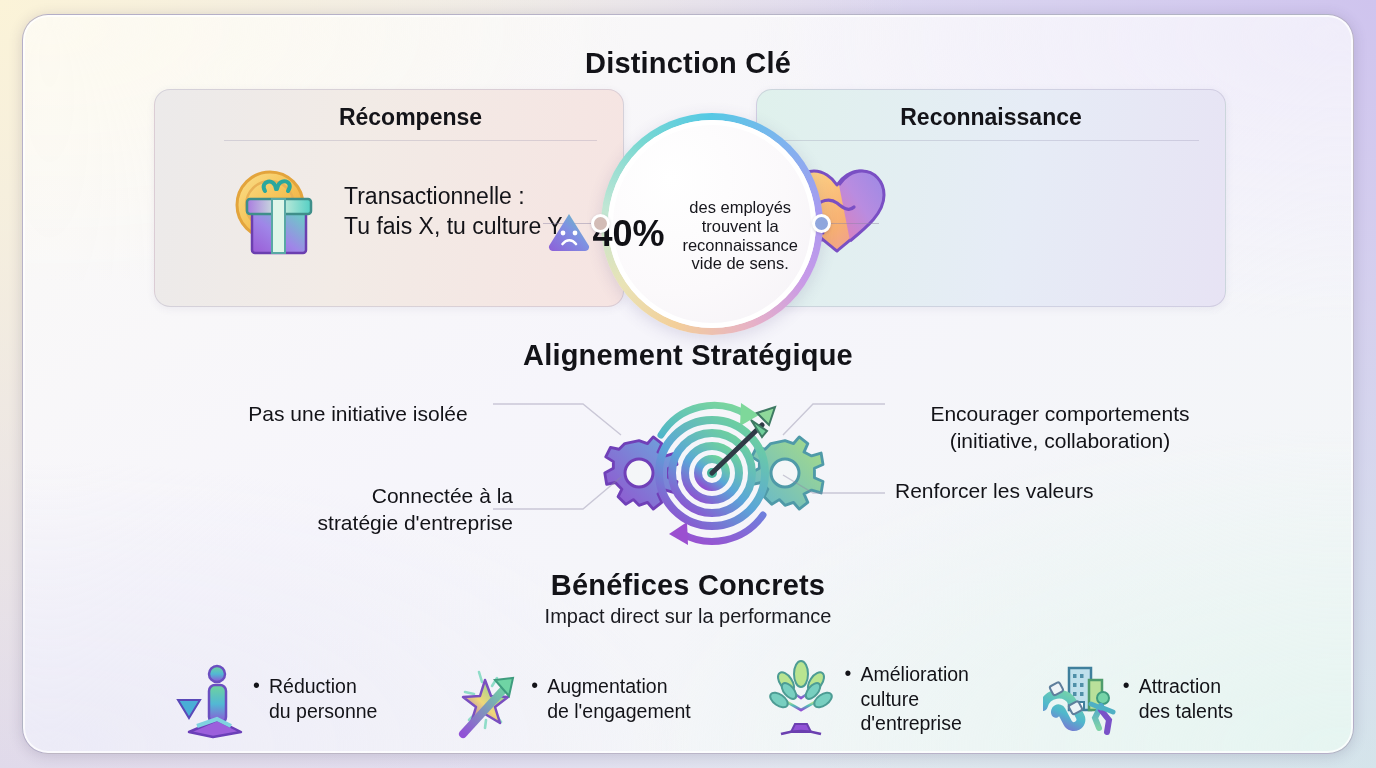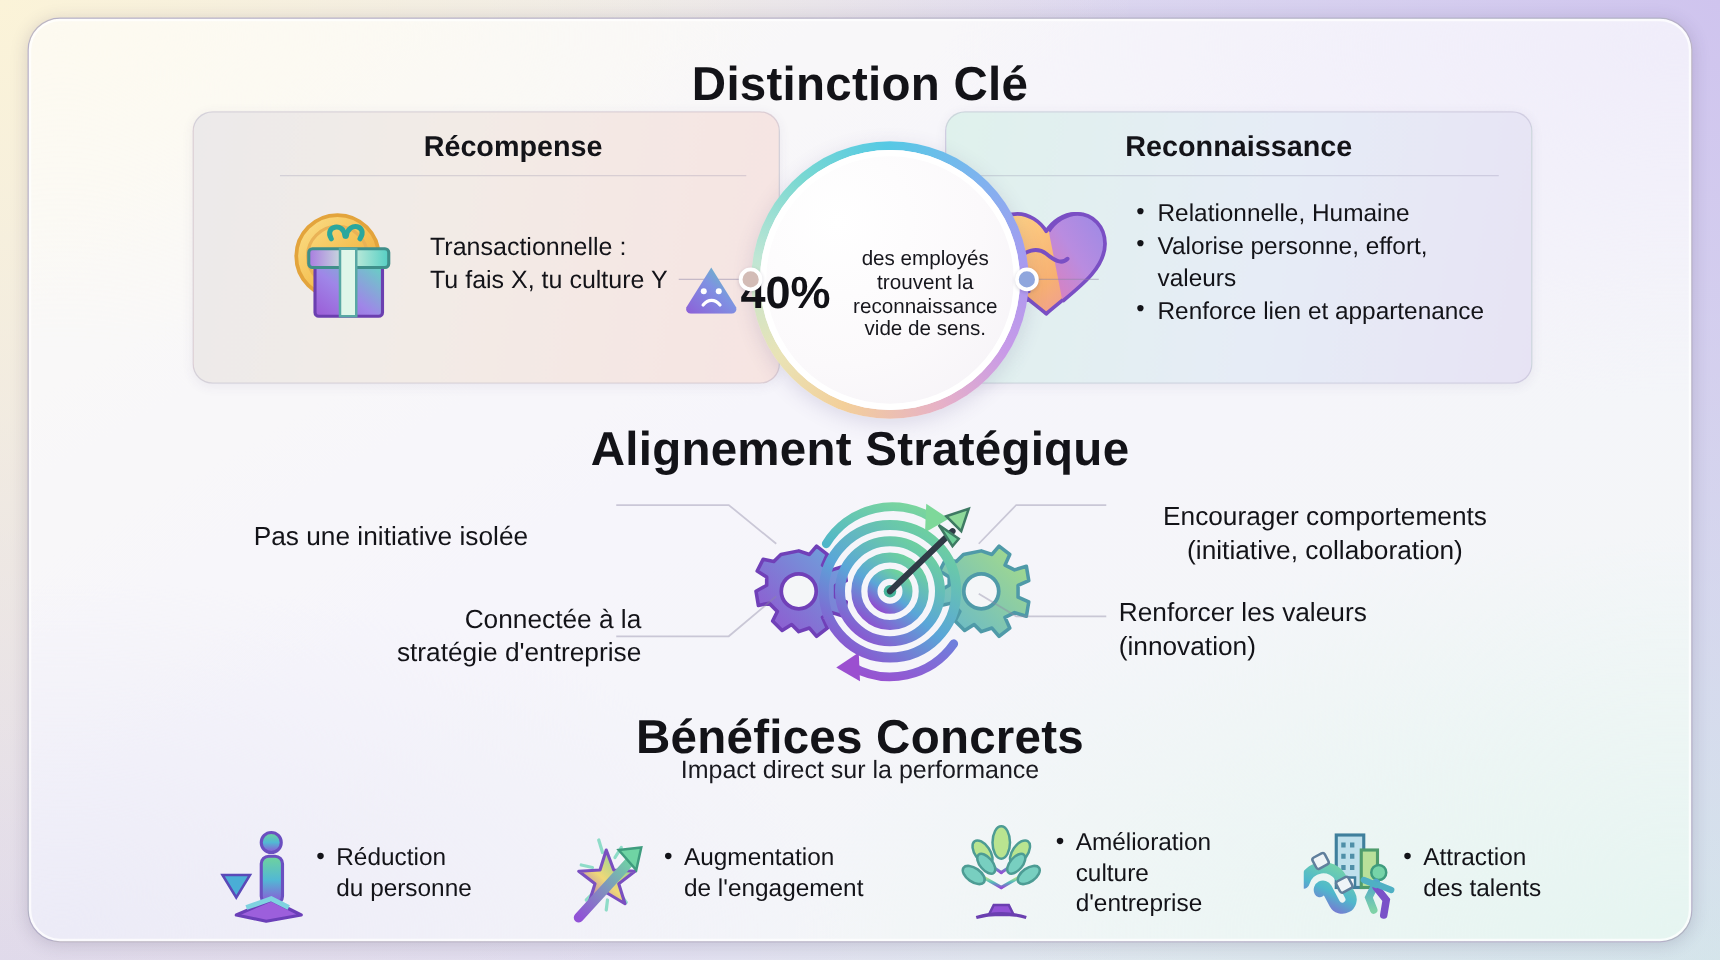--- a/index.html
+++ b/index.html
@@ -32,21 +32,21 @@
       radial-gradient(ellipse 75% 60% at 2% 99%, #ecebf7 0%, rgba(236,235,247,0) 64%),
       radial-gradient(ellipse 80% 65% at 99% 99%, #e6f5f1 0%, rgba(230,245,241,0) 66%),
       linear-gradient(150deg, #fbfaf6 0%, #f6f5fb 45%, #f2f6f6 100%);
     overflow: hidden;
   }
 
   
   .h-main {
     position: absolute; left: 0; right: 0;
     text-align: center;
-    font-size: 38px; font-weight: bold;
+    font-size: 29px; font-weight: bold;
     color: #131318; letter-spacing: .2px;
   }
   .h-sub {
     position: absolute; left: 0; right: 0;
     text-align: center;
     font-size: 20px; color: #1a1a20;
   }
 
   
   .card {
@@ -75,21 +75,21 @@
     height: 1px;
     background: rgba(120,115,150,.22);
   }
   .card-body {
     display: flex; align-items: center;
     height: 140px;
     padding: 0 18px 0 24px;
     gap: 16px;
   }
   .card-text {
-    font-size: 20px; line-height: 1.32; color: #131318;
+    font-size: 23px; line-height: 1.32; color: #131318;
   }
   .bullets { list-style: none; font-size: 19.5px; line-height: 1.30; color: #131318; }
   .bullets li { position: relative; padding-left: 17px; margin-bottom: 1px; }
   .bullets li::before {
     content: "•"; position: absolute; left: 0; top: -1px; font-size: 19px;
   }
 
   
   #hub {
     position: absolute;
@@ -132,21 +132,21 @@
   #node-left  { left: 568px; top: 199px; background: #d3bcb6; }
   #node-right { left: 789px; top: 199px; background: #8fa6dd; }
   .hub-link {
     position: absolute; height: 1.4px;
     background: rgba(140,130,165,.45); z-index: 3;
   }
   #link-left  { left: 520px; top: 208px; width: 52px; }
   #link-right { left: 806px; top: 208px; width: 50px; }
 
   
-  #sec2-label-a { position: absolute; left: 180px;  top: 386px; width: 310px; text-align: left; margin-top: 16px; }
+  #sec2-label-a { position: absolute; left: 180px;  top: 386px; width: 310px; text-align: center; }
   #sec2-label-b { position: absolute; left: 180px;  top: 468px; width: 310px; text-align: right; }
   #sec2-label-c { position: absolute; left: 872px;  top: 386px; width: 330px; text-align: center;  }
   #sec2-label-d { position: absolute; left: 872px;  top: 463px; width: 330px; text-align: left;  }
   .sec2-text { font-size: 21px; line-height: 1.28; color: #131318; }
 
   #sec2-icon { position: absolute; left: 576px; top: 378px; width: 226px; height: 160px; }
   .connector { position: absolute; z-index: 1; }
 
   
   #benefits {
@@ -232,25 +232,20 @@
           <path d="M56 90C34 72 10 56 10 34 10 20 21 10 33 10c9 0 18 6 23 14 5-8 14-14 23-14 12 0 22 10 22 24 0 22-24 38-45 56z" fill="url(#gHandL)" stroke="#7a4fc4" stroke-width="3" stroke-linejoin="round"></path>
           <path d="M58 24c5-8 14-14 23-14 12 0 22 10 22 24 0 18-17 32-34 46" fill="url(#gHandR)" stroke="#7a4fc4" stroke-width="3" stroke-linejoin="round"></path>
           <path d="M32 46c8-6 16-10 24-4 6 5 12 9 17 4" fill="none" stroke="#7a4fc4" stroke-width="3.2" stroke-linecap="round"></path>
           <g stroke="#7a4fc4" stroke-width="3" stroke-linecap="round" fill="none">
             <path d="M30 58c5 4 9 6 13 6"></path>
             <path d="M29 66c5 4 9 6 13 6"></path>
             <path d="M30 74c4 3 8 5 11 5"></path>
           </g>
         </svg>
       </div>
-      <ul class="bullets">
-        <li>Relationnelle, Humaine</li>
-        <li>Valorise personne, effort, valeurs</li>
-        <li>Renforce lien et appartenance</li>
-      </ul>
     </div>
   </div>
 
   <div class="hub-link" id="link-left"></div>
   <div class="hub-link" id="link-right"></div>
 
   <div id="hub">
     <div id="hub-inner">
       <span>
         <svg width="46" height="40" viewBox="0 0 46 40">
@@ -291,21 +286,20 @@
   <div class="sec2-text" id="sec2-label-b">
     <div>Connectée à la</div>
     <div>stratégie d'entreprise</div>
   </div>
   <div class="sec2-text" id="sec2-label-c">
     <div>Encourager comportements</div>
     <div>(initiative, collaboration)</div>
   </div>
   <div class="sec2-text" id="sec2-label-d">
     <div>Renforcer les valeurs</div>
-    <div>(innovation)</div>
   </div>
 
   <div id="sec2-icon">
     <svg width="226" height="160" viewBox="0 0 226 160">
       <defs>
         <linearGradient id="gRing" x1=".15" y1="1" x2=".85" y2="0">
           <stop offset="0" stop-color="#8f4fd0"></stop>
             <stop offset=".45" stop-color="#5aa6d8"></stop>
           <stop offset="1" stop-color="#6fd49a"></stop>
         </linearGradient>

